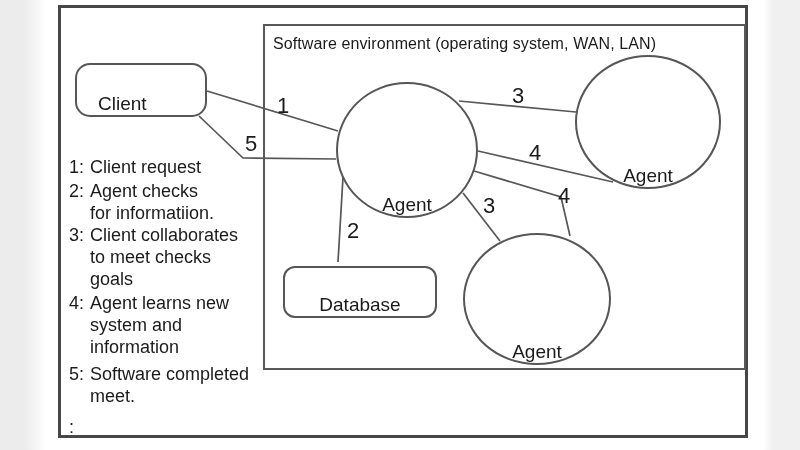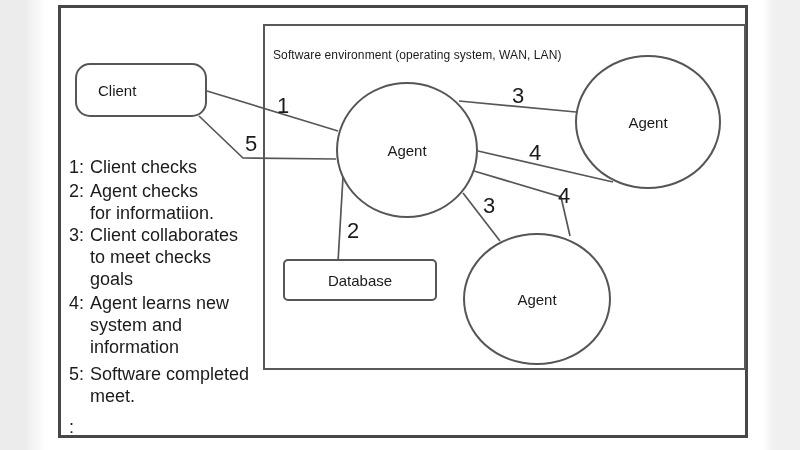--- a/index.html
+++ b/index.html
@@ -19,36 +19,36 @@
     background: linear-gradient(to left, #f0f0f0 72%, rgba(240,240,240,0)); }
 
   .outer-frame {
     position: absolute; left: 58px; top: 5px; width: 690px; height: 433px;
     border: 3px solid #474747; background: #fff;
   }
   .env-box {
     position: absolute; left: 263px; top: 24px; width: 483px; height: 346px;
     border: 2px solid #585858;
   }
-  .env-label { padding: 22px 0 0 8px; font-size: 12px; letter-spacing: 0.1px; }
+  .env-label { padding: 9px 0 0 8px; font-size: 16px; letter-spacing: 0.1px; }
 
   svg.wires { position: absolute; left: 0; top: 0; pointer-events: none; }
   svg.wires path, svg.wires polyline {
     fill: none; stroke: #575757; stroke-width: 1.7px;
   }
 
   .node {
-    position: absolute; display: flex; align-items: center; justify-content: center;
-    border: 2px solid #565656; background: #fff; font-size: 15px;
+    position: absolute; display: flex; align-items: flex-end; justify-content: center;
+    border: 2px solid #565656; background: #fff; font-size: 19px;
   }
   .rounded { border-radius: 15px; }
   .circle  { border-radius: 50%; }
   .node-client   { left: 75px;  top: 63px;  width: 132px; height: 54px;
                    justify-content: flex-start; padding-left: 21px; }
-  .node-database { left: 283px; top: 259px; width: 154px; height: 42px; border-radius: 5px; }
+  .node-database { left: 283px; top: 266px; width: 154px; height: 52px; border-radius: 12px; }
   .node-agent-center { left: 336px; top: 82px;  width: 142px; height: 136px; }
   .node-agent-right  { left: 575px; top: 55px;  width: 146px; height: 134px; }
   .node-agent-bottom { left: 463px; top: 233px; width: 148px; height: 132px; }
 
   .edge-num {
     position: absolute; transform: translate(-50%, -50%);
     font-size: 22px; line-height: 22px;
   }
 
   .legend {
@@ -113,21 +113,21 @@
   <div class="edge-num" style="left:518px; top:96px">3</div>
   <div class="edge-num" style="left:535px; top:153px">4</div>
   <div class="edge-num" style="left:489px; top:206px">3</div>
   <div class="edge-num" style="left:564px; top:196px">4</div>
 
   <div class="legend">
 
     <div class="legend-item">
       <span class="legend-num">1:</span>
       <span class="legend-text">
-        <span class="legend-line">Client checks</span>
+        <span class="legend-line">Client request</span>
       </span>
     </div>
 
     <div class="legend-item gap-s">
       <span class="legend-num">2:</span>
       <span class="legend-text">
         <span class="legend-line">Agent checks</span>
         <span class="legend-line">for informatiion.</span>
       </span>
     </div>

